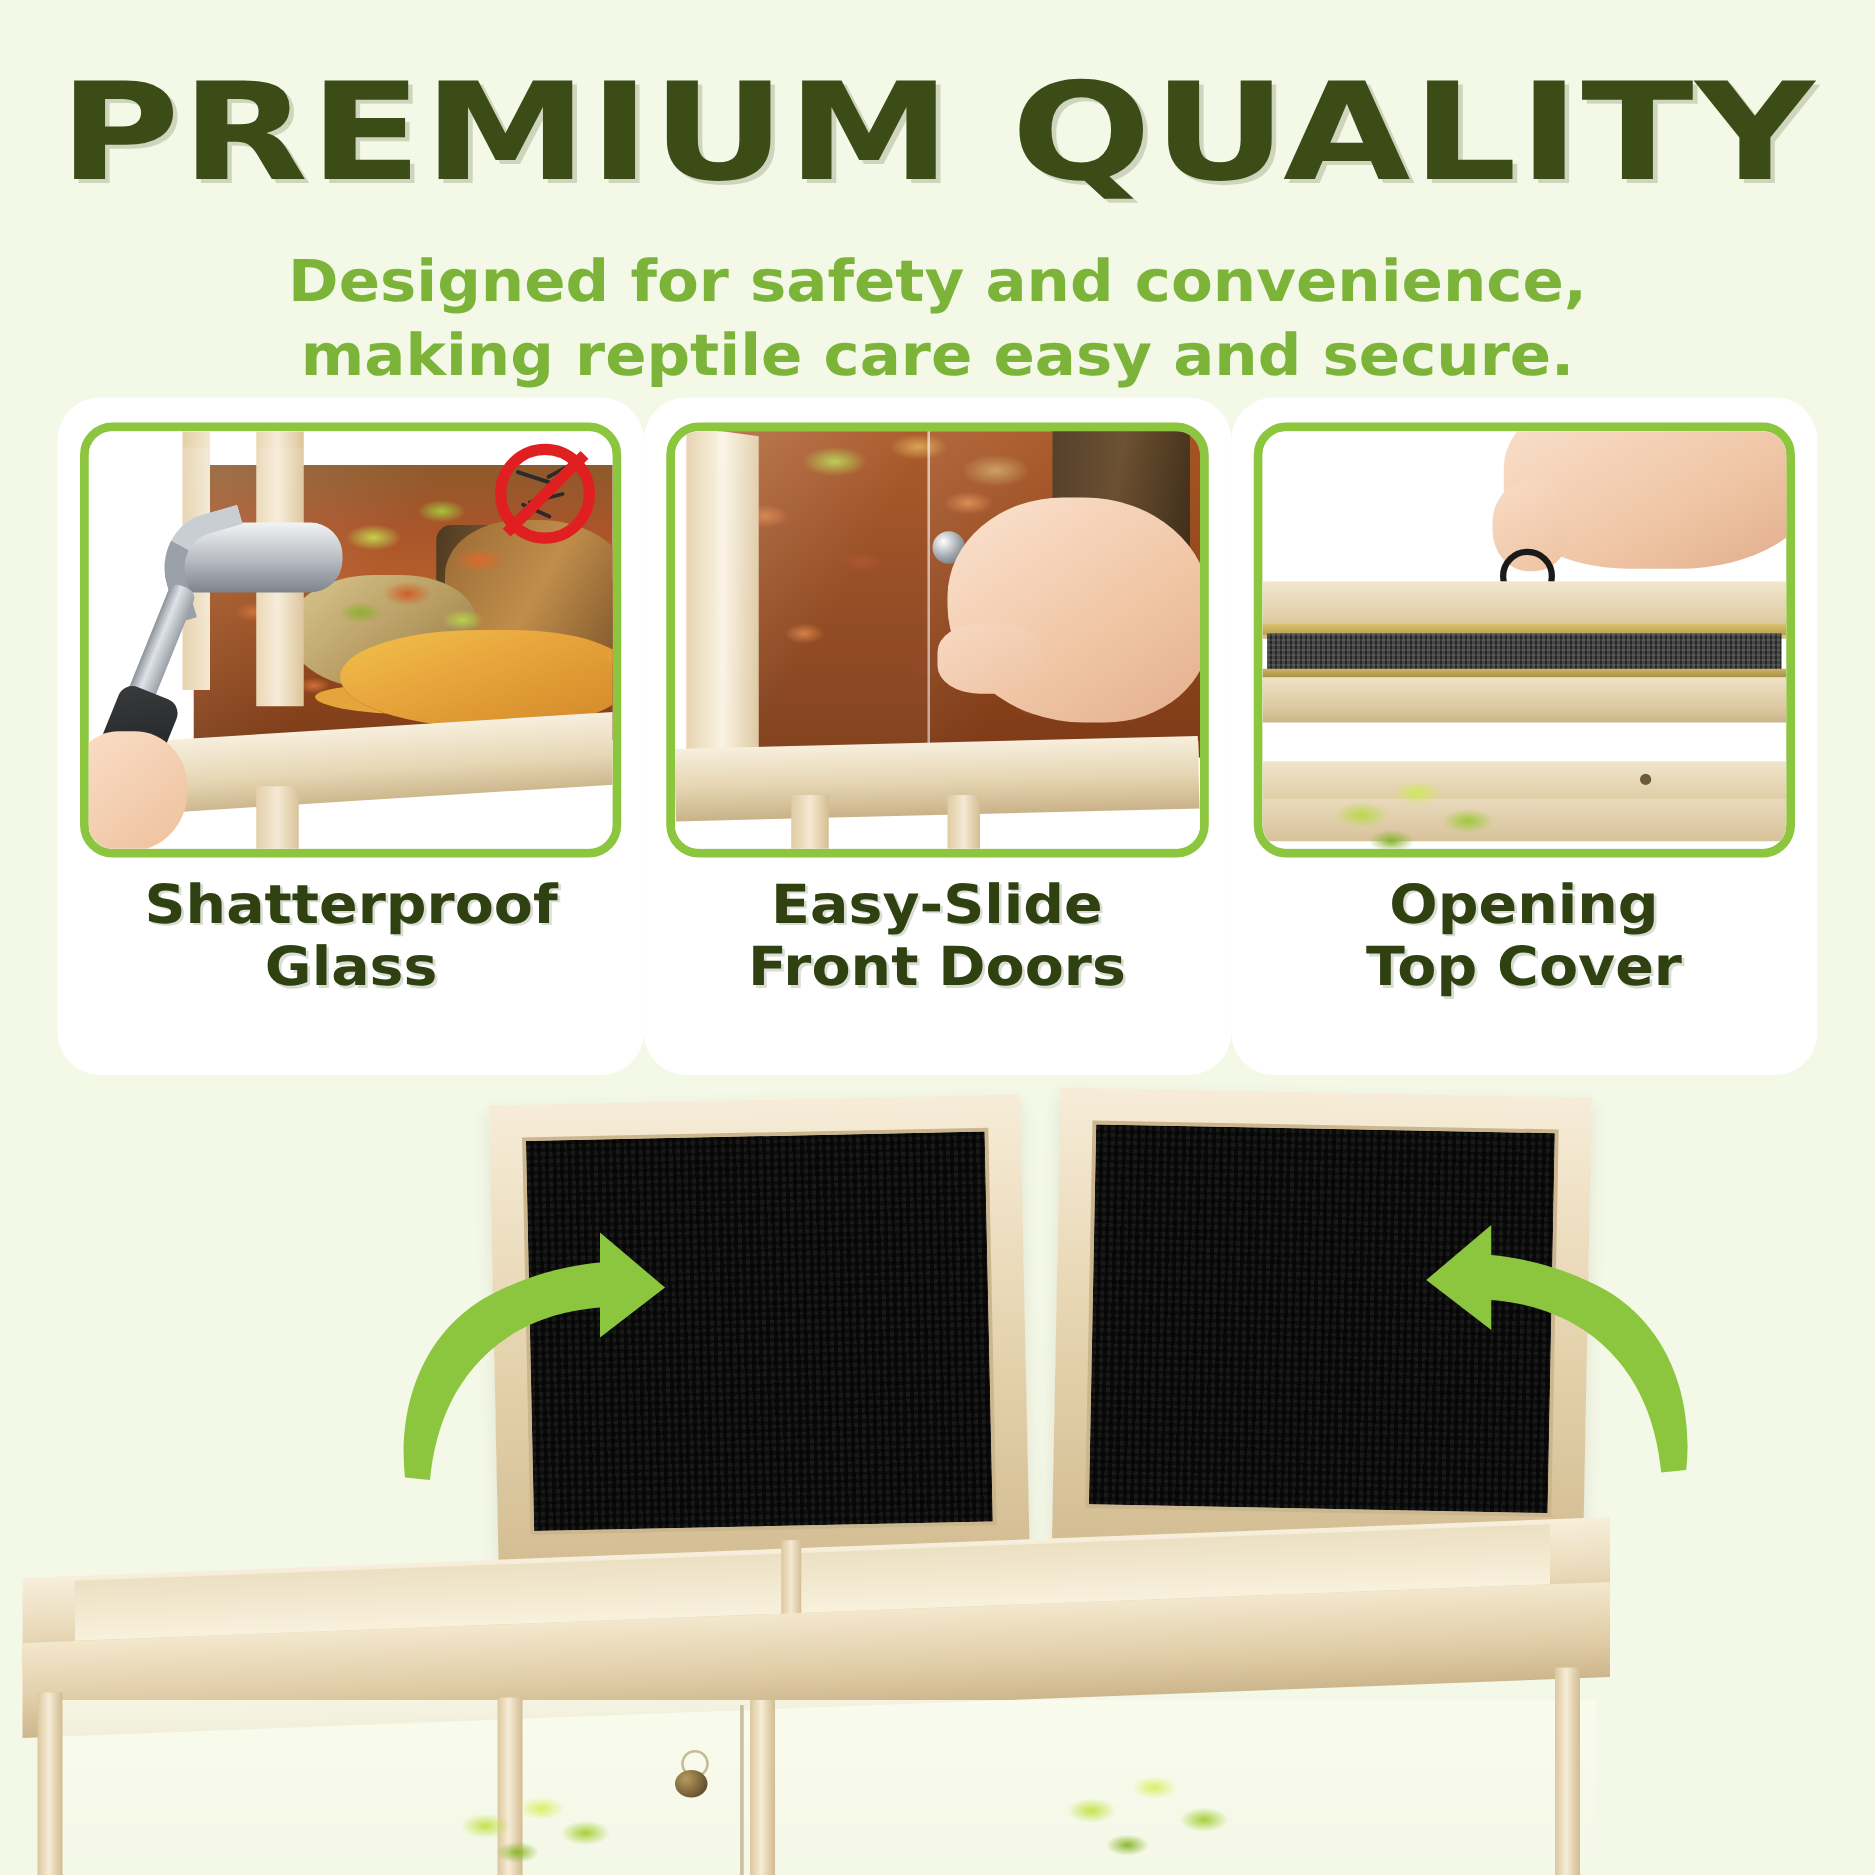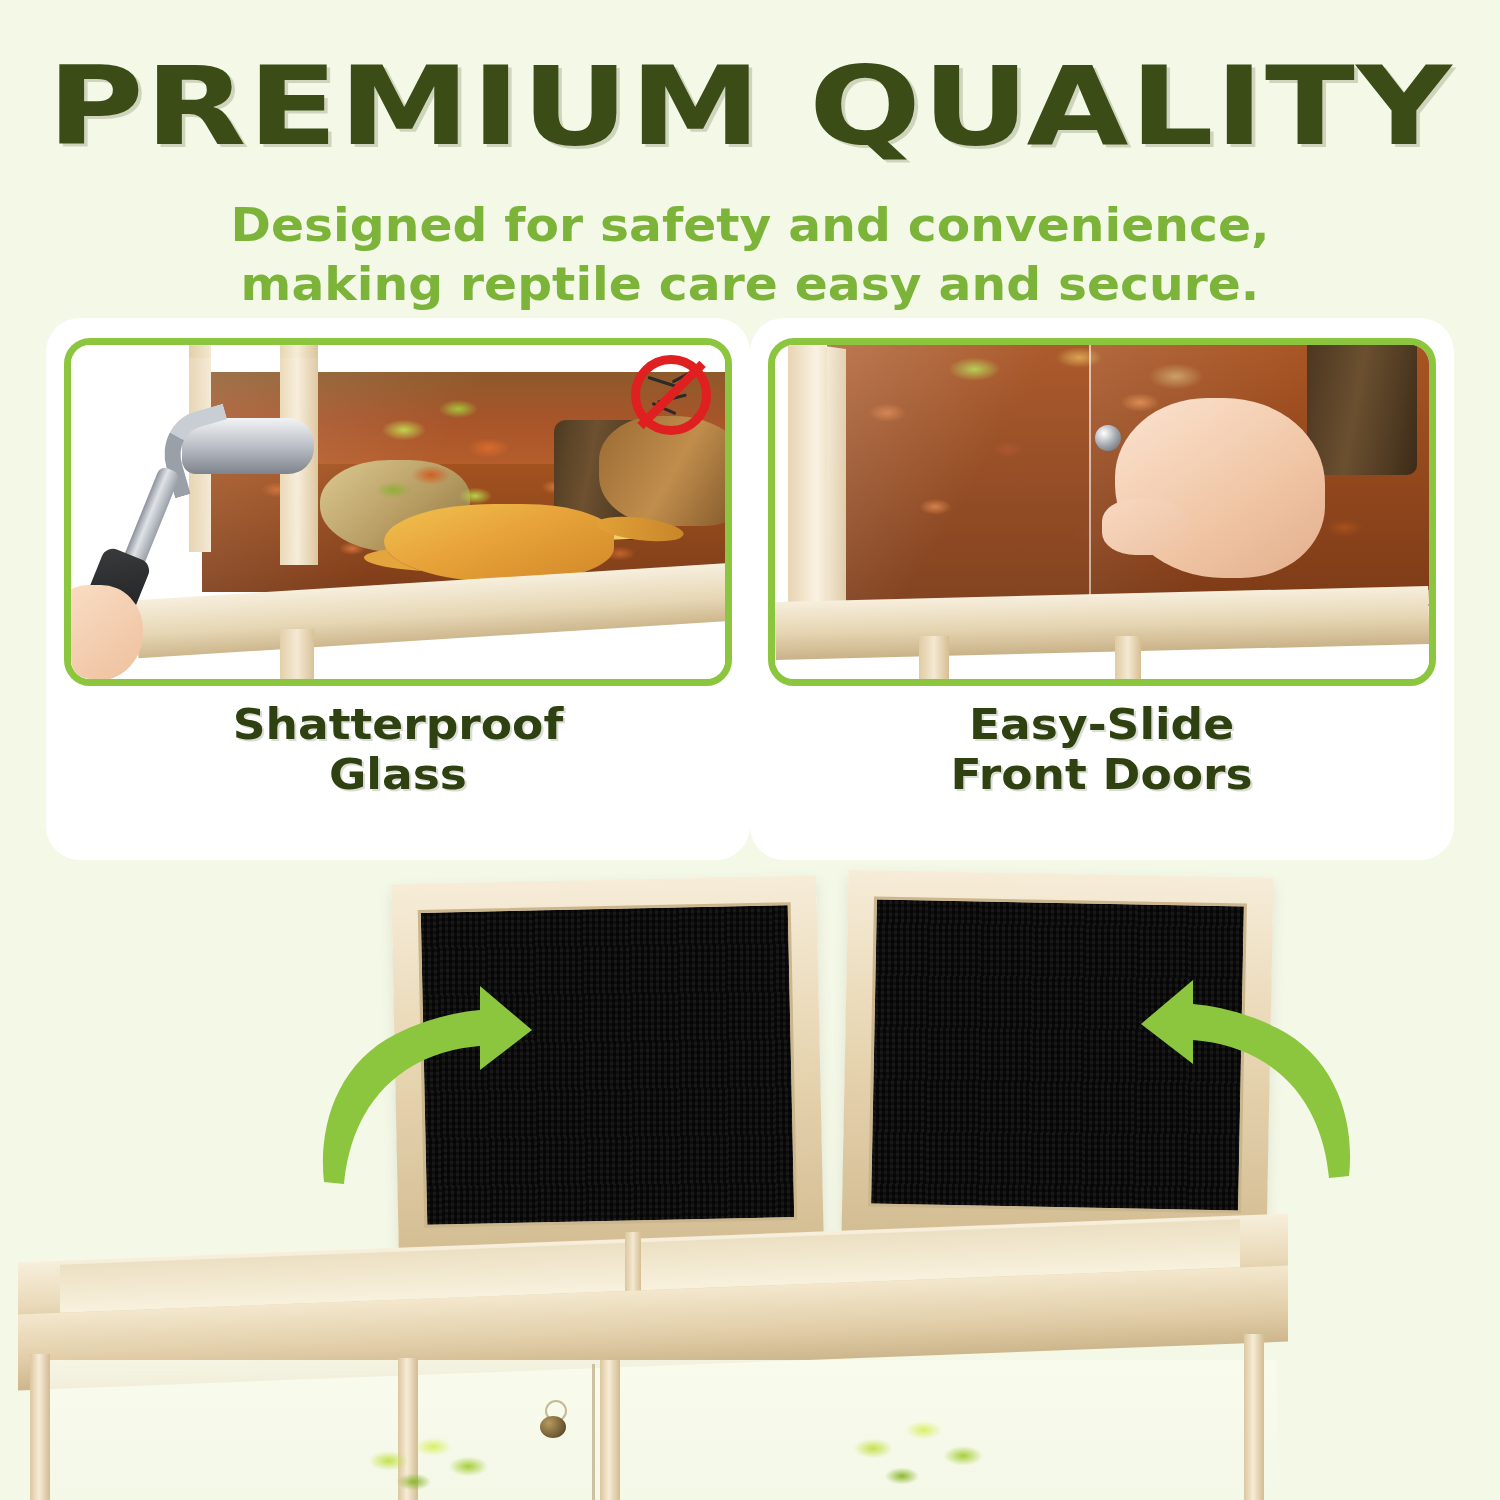--- a/index.html
+++ b/index.html
@@ -344,20 +344,41 @@
         <div class="p2-rail"></div>
         <div class="p2-leg1"></div>
         <div class="p2-leg2"></div>
       </div>
       <div class="card-label">
         <span>Easy-Slide</span>
         <span>Front Doors</span>
       </div>
     </div>
 
+    <div class="card">
+      <div class="photo">
+        <div class="p3-bg"></div>
+        <div class="p3-hand"></div>
+        <div class="p3-thumb"></div>
+        <div class="p3-ring"></div>
+        <div class="p3-railtop"></div>
+        <div class="p3-gold"></div>
+        <div class="p3-mesh"></div>
+        <div class="p3-gold2"></div>
+        <div class="p3-railbot"></div>
+        <div class="p3-shelf"></div>
+        <div class="p3-shelf2"></div>
+        <div class="p3-screw"></div>
+        <div class="p3-plant"></div>
+      </div>
+      <div class="card-label">
+        <span>Opening</span>
+        <span>Top Cover</span>
+      </div>
+    </div>
   </div>
 
   <div class="hero">
 
     <div class="mesh-panel" id="mesh-left">
       <div class="inner"></div>
     </div>
     <div class="mesh-panel" id="mesh-right">
       <div class="inner"></div>
     </div>

